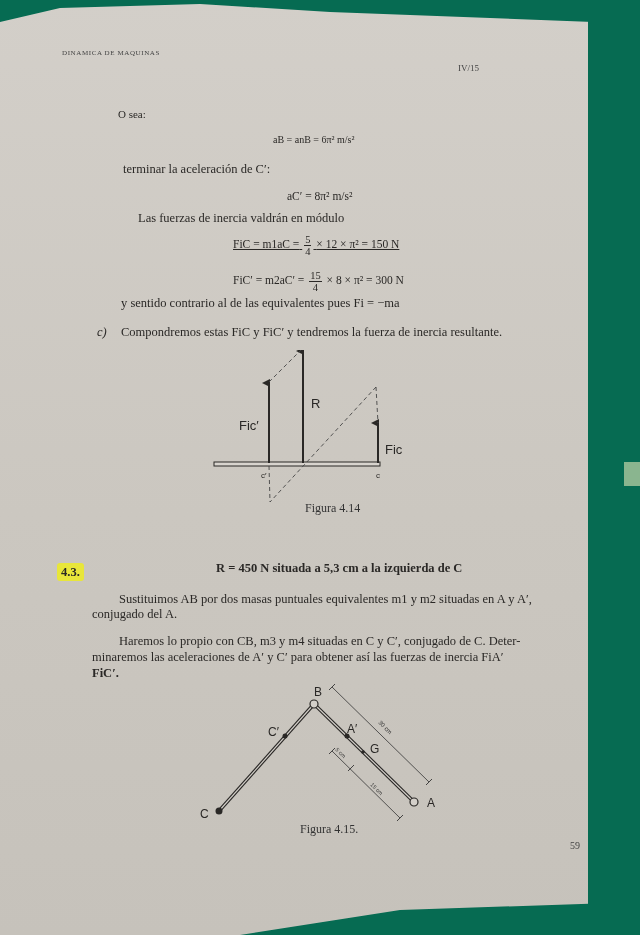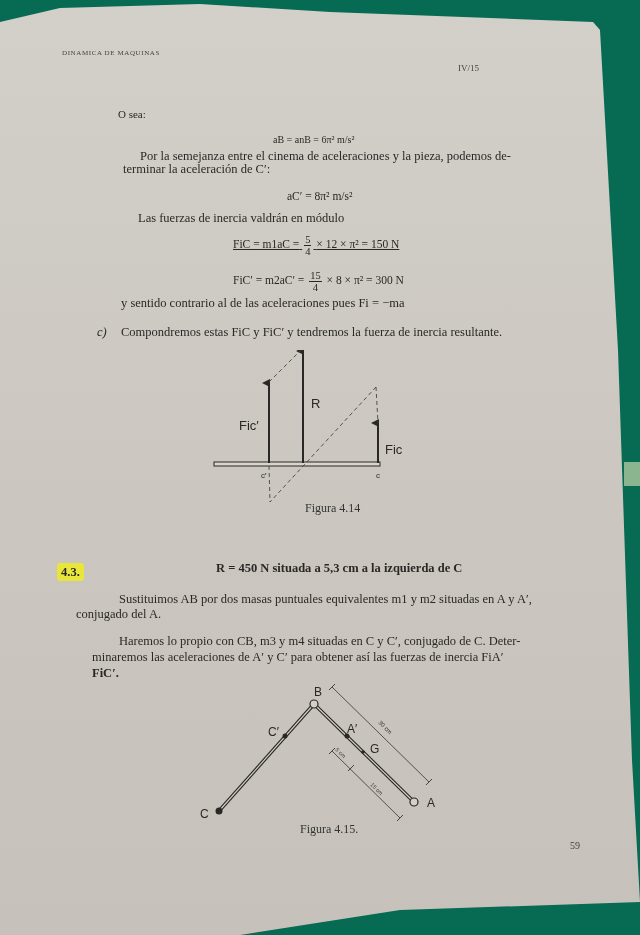--- a/index.html
+++ b/index.html
@@ -3,21 +3,21 @@
 <meta charset="utf-8">
 <style>
   html, body { margin: 0; padding: 0; }
   body {
     width: 640px; height: 935px; position: relative; overflow: hidden;
     background: #066b52;
     font-family: "Liberation Serif", "DejaVu Serif", serif;
     color: #2a2826;
   }
   .page {
-    position: absolute; left: 0; top: 0; width: 640px; height: 935px;
+    position: absolute; left: 0; top: 0; width: 588px; height: 935px;
     background: linear-gradient(180deg, #d3cfc9 0%, #cbc7c0 55%, #c6c2bb 100%);
     clip-path: polygon(0 22px, 60px 8px, 200px 4px, 330px 12px, 593px 22px, 600px 30px, 618px 350px, 632px 760px, 640px 902px, 400px 910px, 240px 935px, 0 935px);
   }
   .abs { position: absolute; white-space: nowrap; }
   .running { font-size: 7px; letter-spacing: 0.6px; color: #444; }
   .pageref { font-size: 9px; color: #444; }
   .t { font-size: 12.5px; }
   .tb { font-size: 12.5px; font-weight: bold; }
   .eq { font-size: 11.5px; }
   .frac { display: inline-block; vertical-align: middle; text-align: center; font-size: 10.5px; line-height: 11px; margin: 0 2px; }
@@ -31,36 +31,35 @@
 </head>
 <body>
 
 <div class="page">
 
   <div class="abs running" style="left:62px; top:49px;">DINAMICA DE MAQUINAS</div>
   <div class="abs pageref" style="left:458px; top:63px;">IV/15</div>
 
   <div class="abs t" style="left:118px; top:108px; font-size:11px;">O sea:</div>
   <div class="abs eq" style="left:273px; top:134px; font-size:10px;">aB = anB = 6π² m/s²</div>
-  <div class="abs t" style="left:140px; top:149px;">Por la semejanza entre el cinema de aceleraciones y la pieza, podemos de-</div>
   <div class="abs t" style="left:123px; top:162px;">terminar la aceleración de C′:</div>
   <div class="abs eq" style="left:287px; top:190px;">aC′ = 8π² m/s²</div>
   <div class="abs t" style="left:138px; top:211px;">Las fuerzas de inercia valdrán en módulo</div>
 
   <div class="abs eq" style="left:233px; top:234px;text-decoration:underline;">
     <span>FiC = m1aC =</span>
     <span class="frac"><span class="num">5</span><span class="den">4</span></span>
     <span>× 12 × π² = 150 N</span>
   </div>
   <div class="abs eq" style="left:233px; top:270px;">
     <span>FiC′ = m2aC′ =</span>
     <span class="frac"><span class="num">15</span><span class="den">4</span></span>
     <span>× 8 × π² = 300 N</span>
   </div>
-  <div class="abs t" style="left:121px; top:296px;">y sentido contrario al de las aceleraciones pues Fi = −ma</div>
+  <div class="abs t" style="left:121px; top:296px;">y sentido contrario al de las equivalentes pues Fi = −ma</div>
 
   <div class="abs t" style="left:97px; top:325px; font-style:italic;">c)</div>
   <div class="abs t" style="left:121px; top:325px;">Compondremos estas FiC y FiC′ y tendremos la fuerza de inercia resultante.</div>
 
   <svg class="abs" style="left:200px; top:350px;" width="220" height="180">
     <defs>
       <marker id="arr" markerWidth="8" markerHeight="8" refX="4" refY="7" orient="auto" markerUnits="userSpaceOnUse">
         <path d="M0,8 L4,0 L8,8 Z" fill="#2a2826"></path>
       </marker>
     </defs>
@@ -84,21 +83,21 @@
     <text x="176" y="128" font-size="8" fill="#2a2826">c</text>
   </svg>
   <div class="abs caption" style="left:305px; top:501px;">Figura 4.14</div>
 
   <div class="abs tb" style="left:216px; top:527px;margin-top:34px;">R = 450 N situada a 5,3 cm a la izquierda de C</div>
 
   <div class="abs" style="left:57px; top:562px;">
     <span class="highlight">4.3.</span>
   </div>
   <div class="abs t" style="left:119px; top:592px;">Sustituimos AB por dos masas puntuales equivalentes m1 y m2 situadas en A y A′,</div>
-  <div class="abs t" style="left:76px; top:607px;">conjugado del A.</div>
+  <div class="abs t" style="left:92px; top:607px;">conjugado del A.</div>
   <div class="abs t" style="left:119px; top:634px;">Haremos lo propio con CB, m3 y m4 situadas en C y C′, conjugado de C. Deter-</div>
   <div class="abs t" style="left:92px; top:650px;">minaremos las aceleraciones de A′ y C′ para obtener así las fuerzas de inercia FiA′</div>
   <div class="abs tb" style="left:92px; top:666px;">FiC′.</div>
 
   <svg class="abs" style="left:190px; top:680px;" width="260" height="160">
 
     <line x1="124" y1="24" x2="29" y2="131" stroke="#2a2826" stroke-width="3.5"></line>
     <line x1="124" y1="24" x2="29" y2="131" stroke="#d3cfc9" stroke-width="1.2"></line>
 
     <line x1="124" y1="24" x2="222" y2="120" stroke="#2a2826" stroke-width="3.5"></line>

